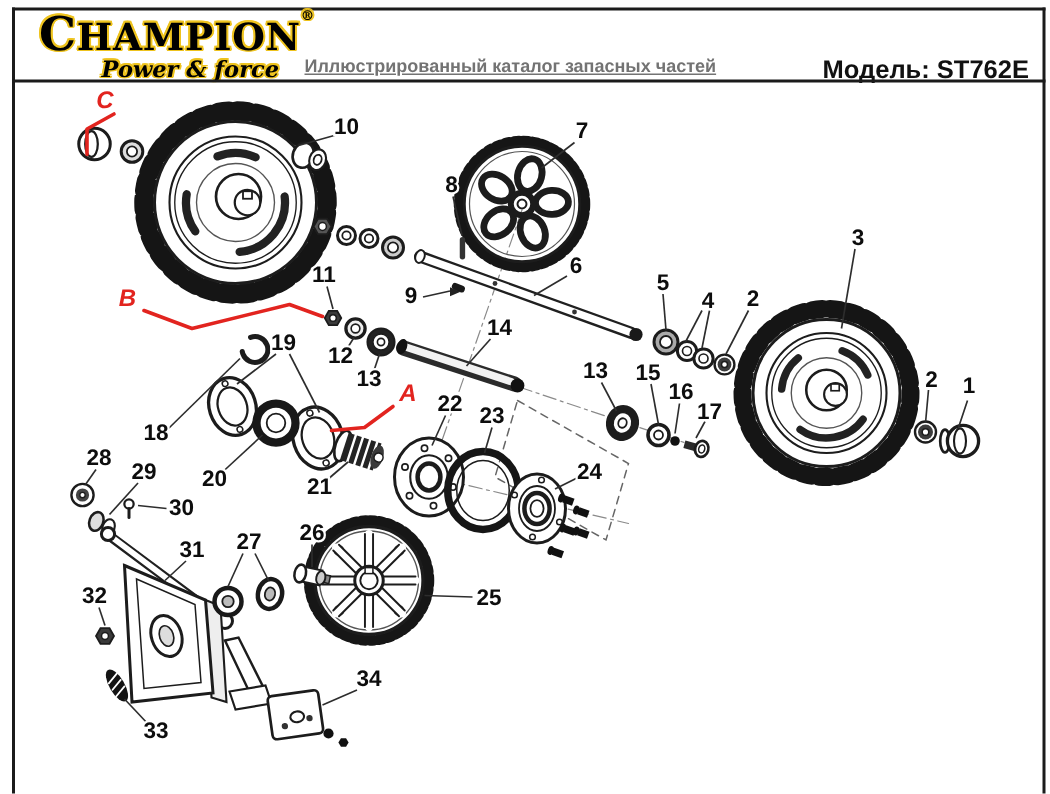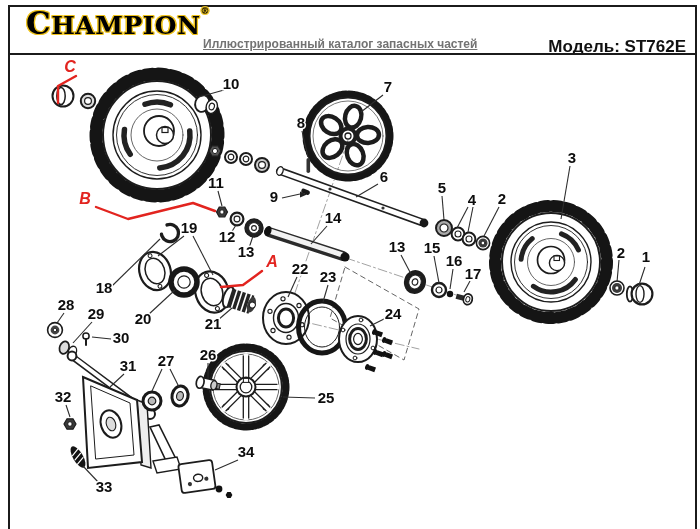--- a/index.html
+++ b/index.html
@@ -48,20 +48,21 @@
   .rlabel{font-family:"Liberation Sans",sans-serif;font-weight:700;font-style:italic;
     font-size:16px;fill:var(--red,#e2241f);paint-order:stroke;stroke:#fff;stroke-width:2.5px;}
 </style>
 </head>
 <body>
 
 <div class="page-border"></div>
 
 <div class="logo">
   <div class="logo-main"><span>CHAMPION</span><span class="reg">®</span></div>
+  <div class="logo-tag">Power &amp; force</div>
 </div>
 <div class="doc-title">Иллюстрированный каталог запасных частей</div>
 <div class="model">Модель: ST762E</div>
 <div class="header-rule"></div>
 
 <svg id="diagram" viewBox="0 0 700 529" width="700" height="529">
   <g stroke="#1c1c1c" fill="none" stroke-linecap="round">
 
     <line class="phantom" x1="348" y1="140" x2="289" y2="310"></line>
     <line class="phantom" x1="346" y1="258" x2="468" y2="299"></line>

